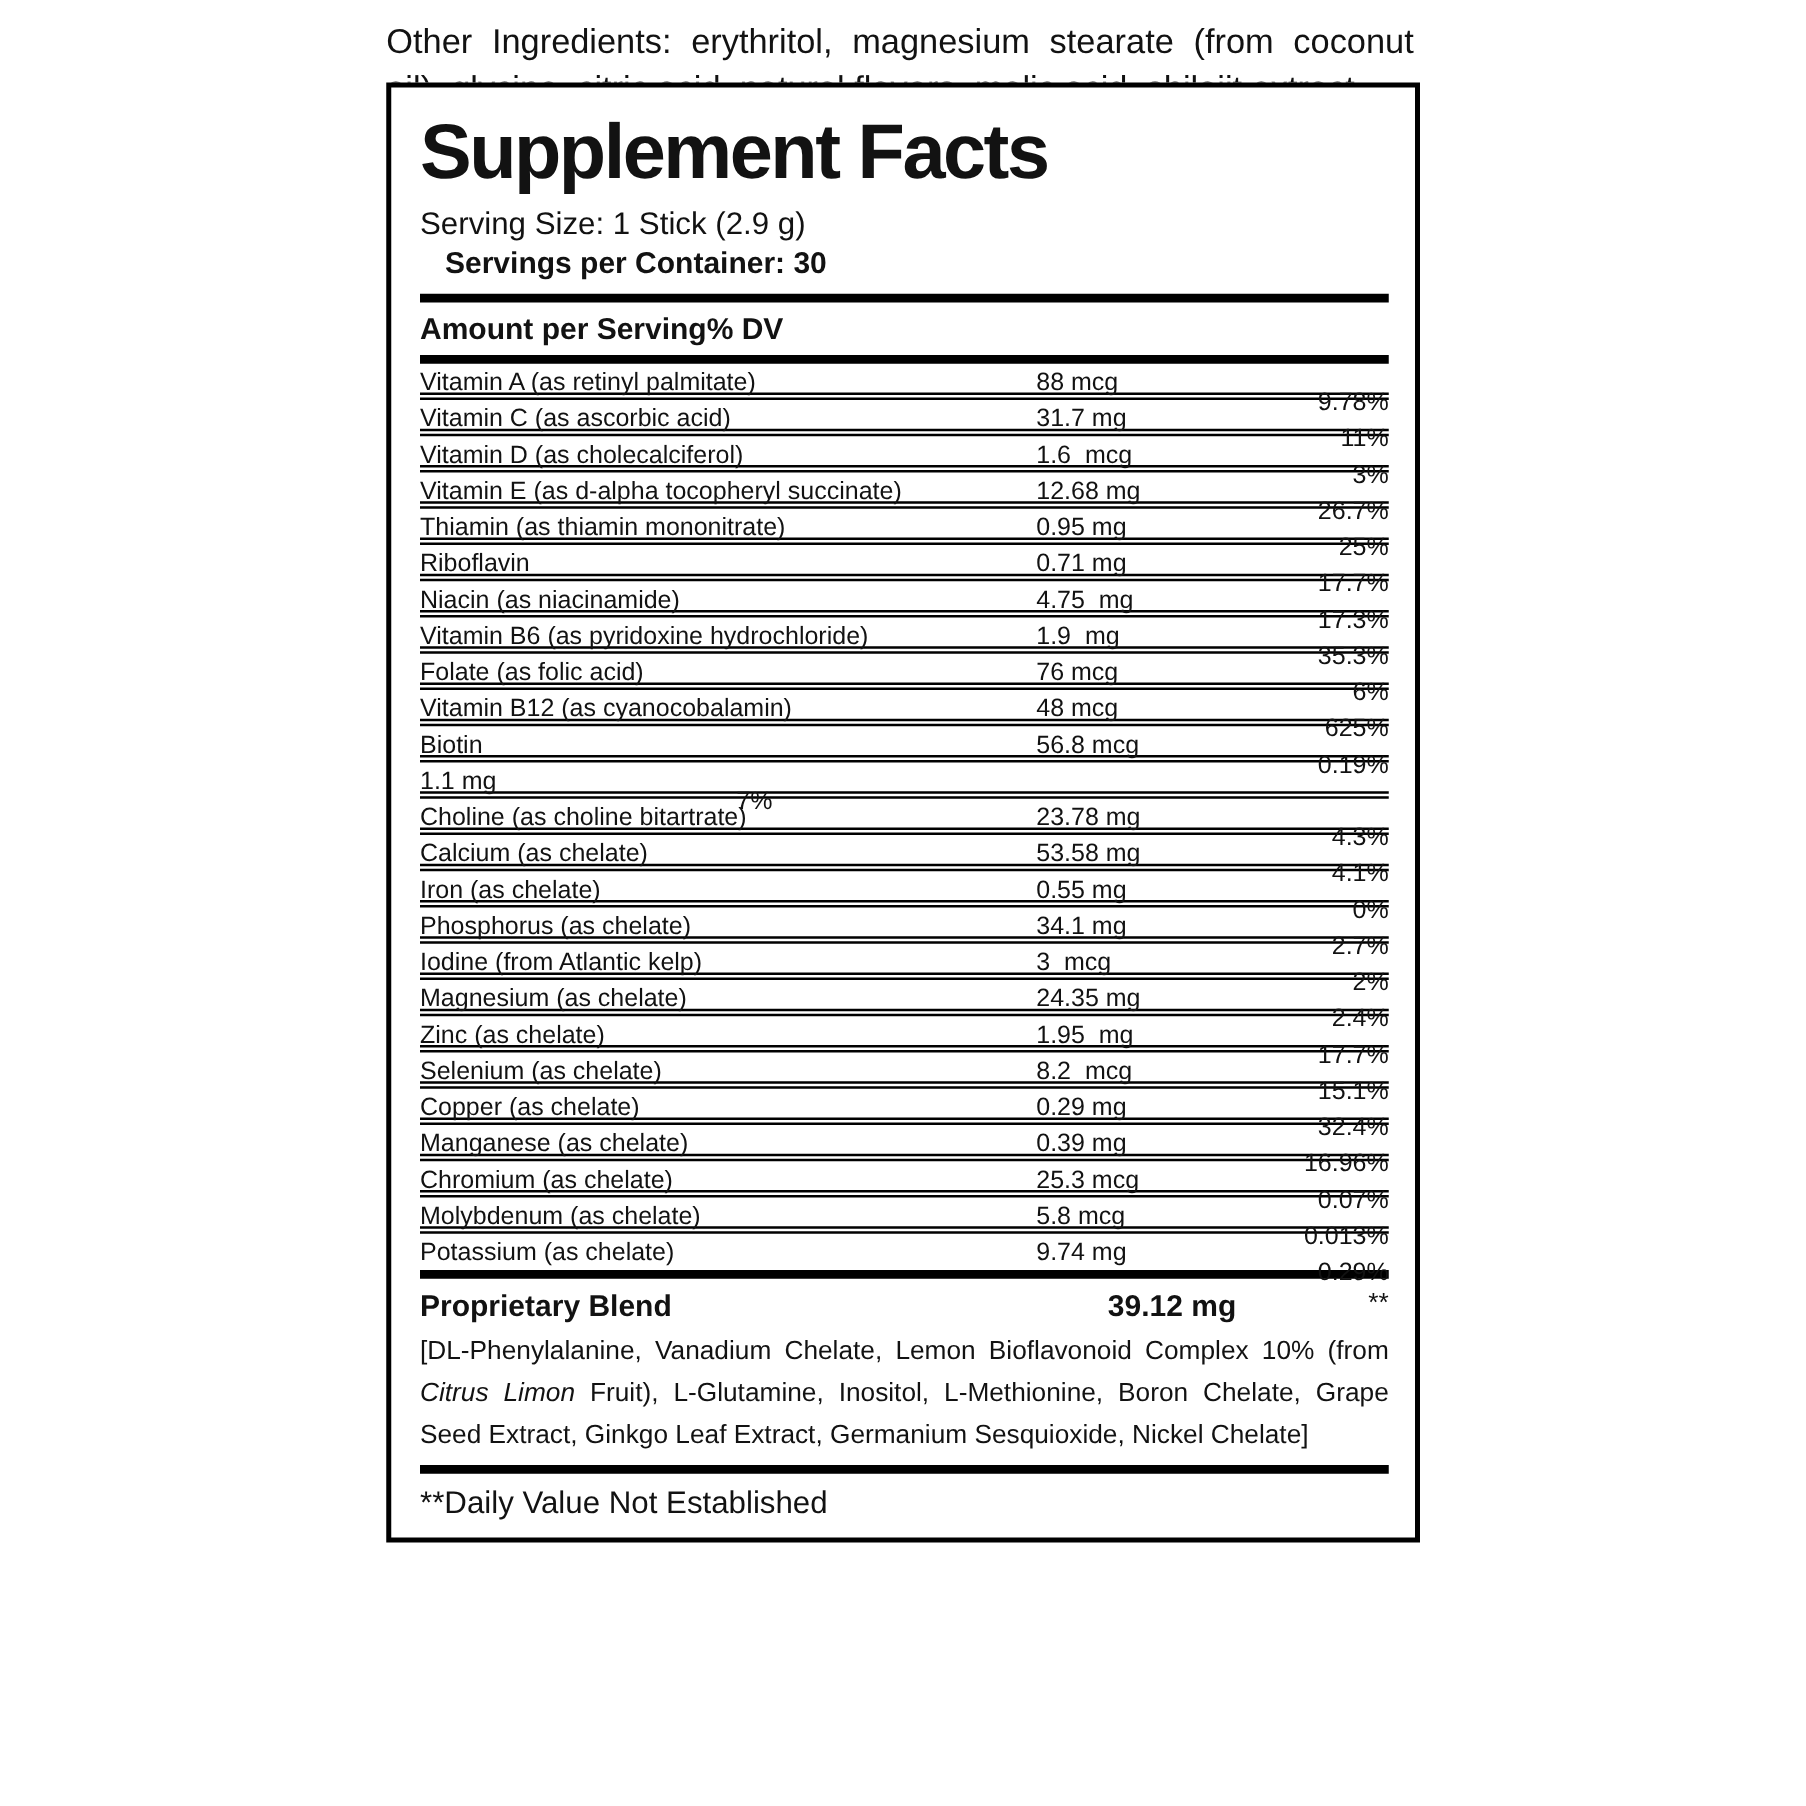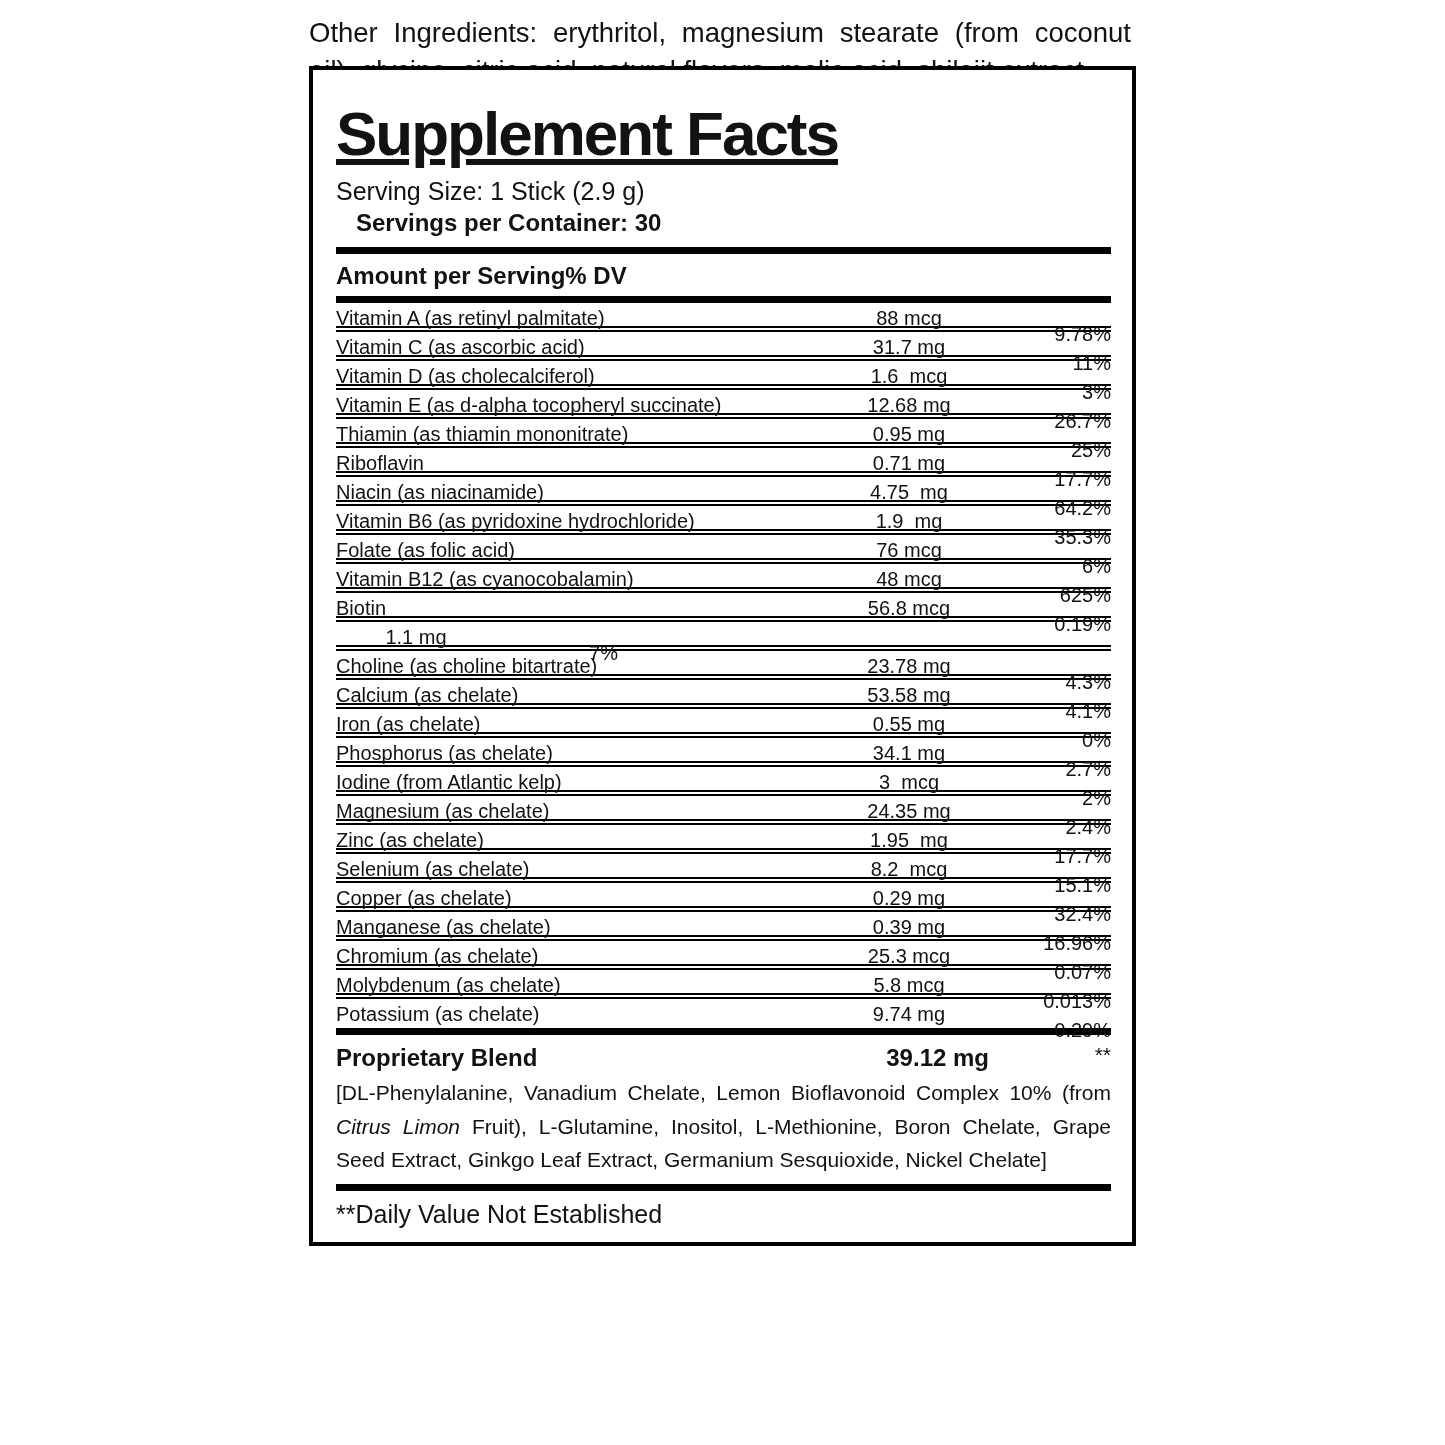--- a/index.html
+++ b/index.html
@@ -12,21 +12,21 @@
 
   .label-box{
     position:absolute;left:309px;top:66px;width:827px;
     border:4px solid #000;box-sizing:border-box;
     background:#fff;
     padding:10px 21px 6px 23px;
   }
 
   .sf-title{
     font-size:62px;font-weight:bold;letter-spacing:-2px;
-    line-height:68px;margin-top:20px;white-space:nowrap;text-decoration:underline;
+    line-height:68px;margin-top:8px;white-space:nowrap;
   }
   .serving-line{font-size:25px;line-height:31px;margin-top:8px;}
   .servings-line{font-size:24px;line-height:31px;font-weight:bold;margin-left:20px;}
 
   .rule-thick{height:7px;background:#000;width:100%;}
   .rule-thick.m-top{margin-top:9px;}
 
   .col-header{
     display:flex;justify-content:flex-start;align-items:baseline;
     font-size:24px;font-weight:bold;padding:8px 0 6px 0;
@@ -34,21 +34,21 @@
 
   .rows{margin-top:0;}
   .row{
     display:flex;align-items:baseline;
     height:29px;box-sizing:border-box;
     border-bottom:6px double #000;
     font-size:20px;line-height:24px;padding-top:3px;
   }
   .row.last{border-bottom:none;}
   .row .nm{flex:1 1 auto;text-align:left;white-space:nowrap;overflow:hidden;}
-  .row .amt{flex:0 0 160px;text-align:center;white-space:pre;}
+  .row .amt{flex:0 0 160px;text-align:left;white-space:pre;}
   .row .dv{flex:0 0 122px;text-align:right;position:relative;top:16px;white-space:pre;}
 
   .blend-row{
     display:flex;align-items:baseline;
     font-size:24px;padding:9px 0 2px 0;
   }
   .blend-row .nm{flex:1 1 auto;font-weight:bold;}
   .blend-row .amt{flex:0 0 160px;text-align:right;font-weight:bold;}
   .blend-row .dv{flex:0 0 122px;text-align:right;font-size:21px;position:relative;top:-4px;}
 
@@ -113,21 +113,21 @@
           <span class="dv">25%</span>
         </div>
       <div class="row">
           <span class="nm">Riboflavin</span>
           <span class="amt">0.71 mg</span>
           <span class="dv">17.7%</span>
         </div>
       <div class="row">
           <span class="nm">Niacin (as niacinamide)</span>
           <span class="amt">4.75  mg</span>
-          <span class="dv">64.2%</span>
+          <span class="dv">17.3%</span>
         </div>
       <div class="row">
           <span class="nm">Vitamin B6 (as pyridoxine hydrochloride)</span>
           <span class="amt">1.9  mg</span>
           <span class="dv">35.3%</span>
         </div>
       <div class="row">
           <span class="nm">Folate (as folic acid)</span>
           <span class="amt">76 mcg</span>
           <span class="dv">6%</span>

